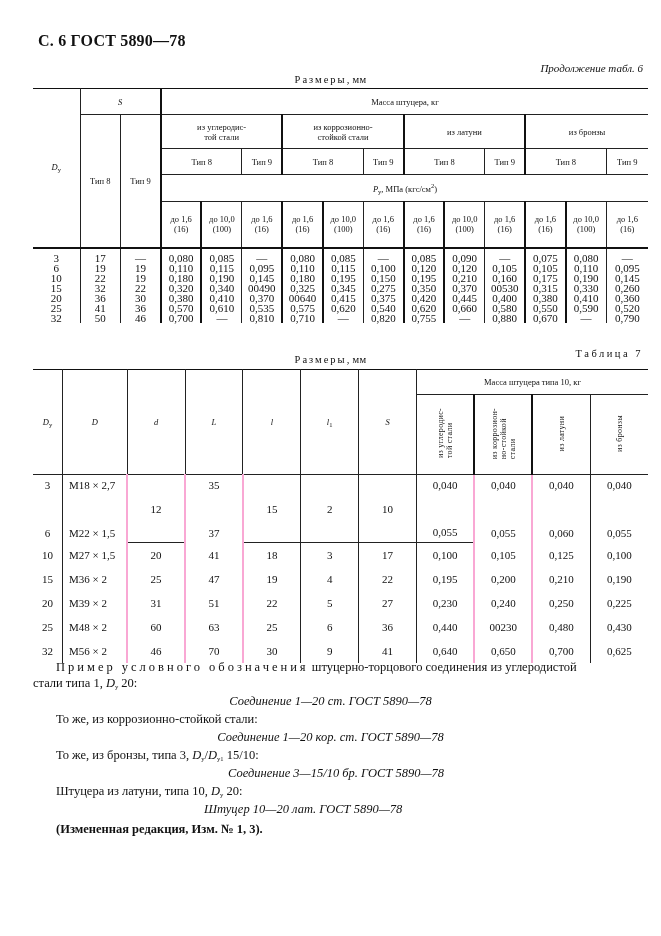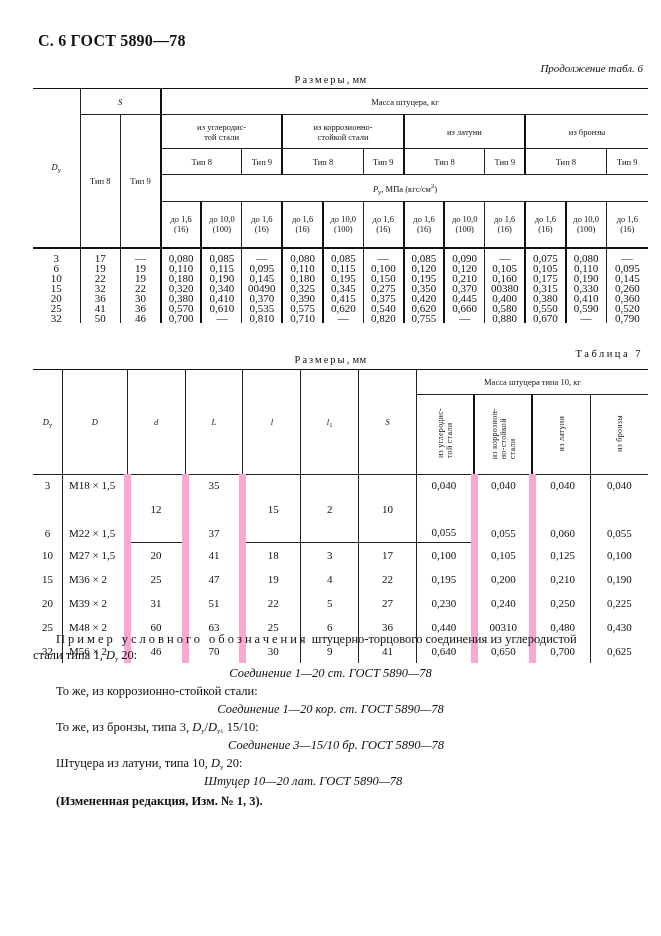--- a/index.html
+++ b/index.html
@@ -30,28 +30,28 @@
   
   #t7{left:33px;top:369px;width:615px;font-size:8.5px;}
   #t7 .hdr td{border:1px solid #222;}
   #t7 .top td{border-top:1.5px solid #111;}
   #t7 td.noleft{border-left:none;}
   #t7 td.noright{border-right:none;}
   #t7 td.thick-l{border-left:2px solid #111;}
   #t7 .sep td{border-top:2.5px solid #111;}
   #t7 .bodyrow td{font-size:11px;height:24px;border-left:1px solid #222;border-top:none;border-bottom:none;}
   #t7 .bodyrow td.first{border-left:none;}
-  #t7 .bodyrow td.thick-l{border-left:7px solid #f9a8d4;}
+  #t7 .bodyrow td.thick-l{border-left:2px solid #f9a8d4;}
   #t7 .bodyrow td.left{text-align:left;padding-left:6px;}
   #t7 td.vtop{vertical-align:top;padding-top:4px;}
   #t7 td.vbot{vertical-align:bottom;padding-bottom:4px;}
   #t7 tr.split td.bt{border-top:1px solid #222;}
   .vert{writing-mode:vertical-rl;transform:rotate(180deg);font-size:8px;line-height:9px;letter-spacing:0.3px;display:inline-block;text-align:left;}
 
-  .text{position:absolute;font-size:12.5px;}
+  .text{position:absolute;font-size:12.5px;margin-top:28px;}
   .spaced{letter-spacing:3px;}
   .it{font-style:italic;}
   .center{left:0;width:661px;text-align:center;}
   .bold{font-weight:bold;}
 </style>
 </head>
 <body>
 
 <div class="page-header">С. 6 ГОСТ 5890—78</div>
 <div class="cont-note">Продолжение табл. 6</div>
@@ -174,33 +174,33 @@
         <td class="" style="padding-top: 0px;">32</td>
         <td class="" style="padding-top: 0px;">22</td>
         <td class="thick-l" style="padding-top: 0px;">0,320</td>
         <td class="thick-l" style="padding-top: 0px;">0,340</td>
         <td class="" style="padding-top: 0px;">00490</td>
         <td class="thick-l" style="padding-top: 0px;">0,325</td>
         <td class="thick-l" style="padding-top: 0px;">0,345</td>
         <td class="" style="padding-top: 0px;">0,275</td>
         <td class="thick-l" style="padding-top: 0px;">0,350</td>
         <td class="thick-l" style="padding-top: 0px;">0,370</td>
-        <td class="" style="padding-top: 0px;">00380</td>
+        <td class="" style="padding-top: 0px;">00530</td>
         <td class="thick-l" style="padding-top: 0px;">0,315</td>
         <td class="thick-l" style="padding-top: 0px;">0,330</td>
         <td class="" style="padding-top: 0px;">0,260</td>
       </tr>
       <tr class="bodyrow">
         <td class="first" style="padding-top: 0px;">20</td>
         <td class="" style="padding-top: 0px;">36</td>
         <td class="" style="padding-top: 0px;">30</td>
         <td class="thick-l" style="padding-top: 0px;">0,380</td>
         <td class="thick-l" style="padding-top: 0px;">0,410</td>
         <td class="" style="padding-top: 0px;">0,370</td>
-        <td class="thick-l" style="padding-top: 0px;">0,390</td>
+        <td class="thick-l" style="padding-top: 0px;">00640</td>
         <td class="thick-l" style="padding-top: 0px;">0,415</td>
         <td class="" style="padding-top: 0px;">0,375</td>
         <td class="thick-l" style="padding-top: 0px;">0,420</td>
         <td class="thick-l" style="padding-top: 0px;">0,445</td>
         <td class="" style="padding-top: 0px;">0,400</td>
         <td class="thick-l" style="padding-top: 0px;">0,380</td>
         <td class="thick-l" style="padding-top: 0px;">0,410</td>
         <td class="" style="padding-top: 0px;">0,360</td>
       </tr>
       <tr class="bodyrow">
@@ -271,21 +271,21 @@
   <tr class="hdr" style="height:80px;">
     <td><span class="vert"><span>из углеродис-</span><br><span>той стали</span></span></td>
     <td class="thick-l"><span class="vert"><span>из коррозион-</span><br><span>но-стойкой</span><br><span>стали</span></span></td>
     <td class="thick-l"><span class="vert">из латуни</span></td>
     <td class="noright"><span class="vert">из бронзы</span></td>
   </tr>
   </tbody>
     <tbody id="t7-body">
       <tr class="bodyrow sep" style="height: 34px;">
         <td class="first vtop">3</td>
-        <td class="left vtop">M18 × 1,5</td>
+        <td class="left vtop">M18 × 2,7</td>
         <td class="thick-l" rowspan="2">12</td>
         <td class="thick-l vtop">35</td>
         <td class="thick-l" rowspan="2">15</td>
         <td rowspan="2">2</td>
         <td rowspan="2">10</td>
         <td class="vtop" style="border-left: 1px solid rgb(34, 34, 34);">0,040</td>
         <td class="thick-l vtop">0,040</td>
         <td class="thick-l vtop">0,040</td>
         <td class="vtop">0,040</td>
       </tr>
@@ -339,21 +339,21 @@
       </tr>
       <tr class="bodyrow">
         <td class="first">25</td>
         <td class="left">M48 × 2</td>
         <td class="thick-l">60</td>
         <td class="thick-l">63</td>
         <td class="thick-l">25</td>
         <td>6</td>
         <td>36</td>
         <td>0,440</td>
-        <td class="thick-l">00310</td>
+        <td class="thick-l">00230</td>
         <td class="thick-l">0,480</td>
         <td>0,430</td>
       </tr>
       <tr class="bodyrow">
         <td class="first">32</td>
         <td class="left">M56 × 2</td>
         <td class="thick-l">46</td>
         <td class="thick-l">70</td>
         <td class="thick-l">30</td>
         <td>9</td>

